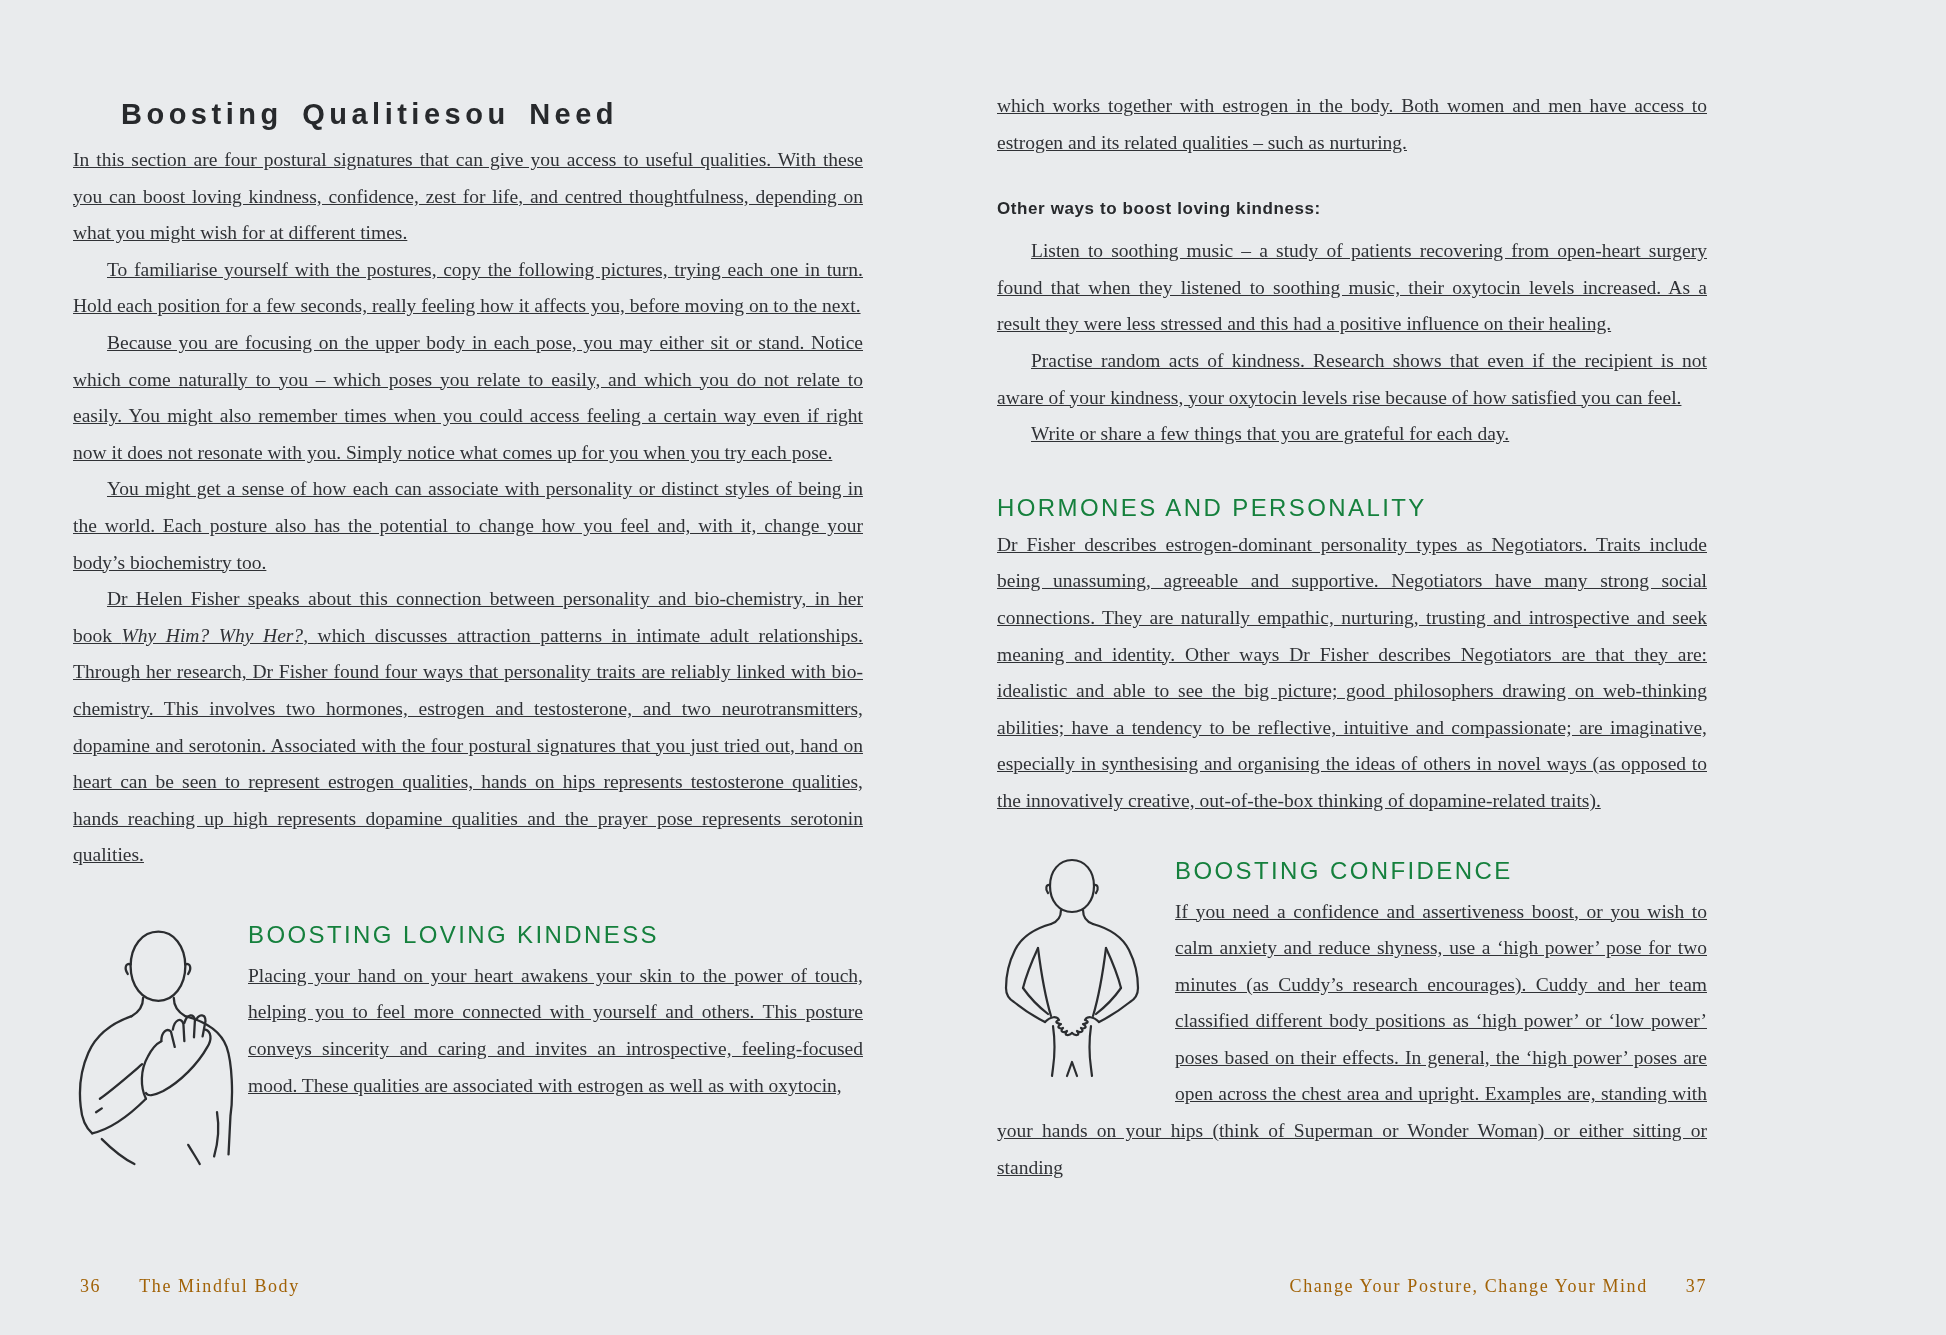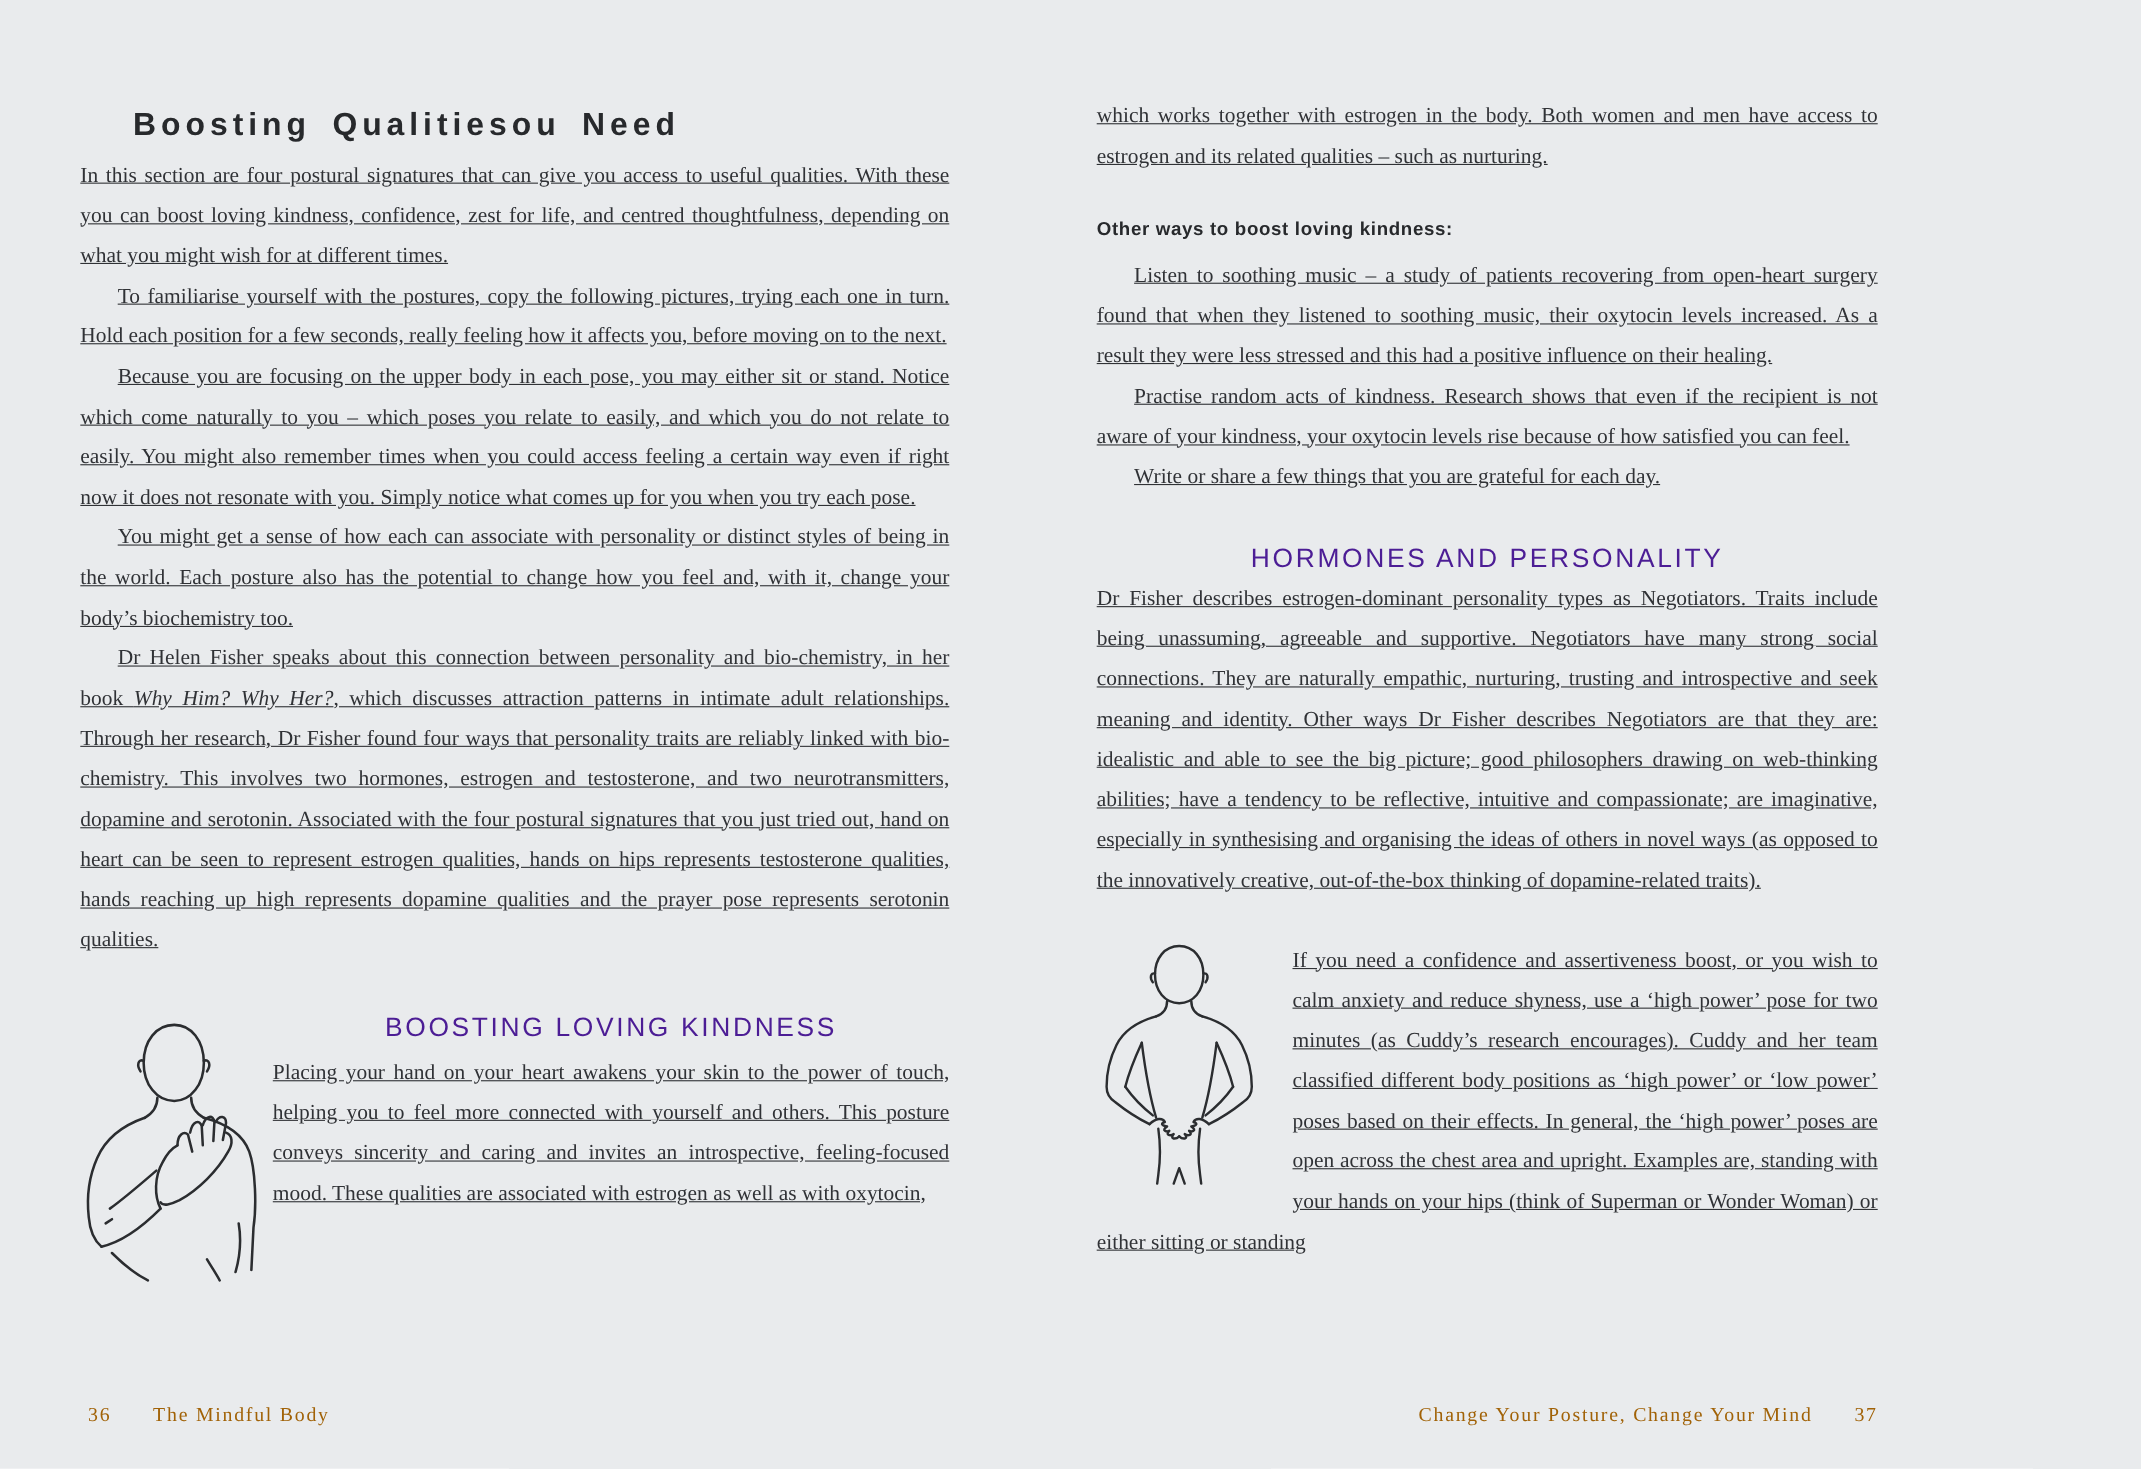--- a/index.html
+++ b/index.html
@@ -43,23 +43,22 @@
     letter-spacing:0.6px;
     color:#27292c;
     margin:30px 0 0 0;
   }
   .caps-heading{
     font-family:"Liberation Sans","DejaVu Sans",sans-serif;
     font-weight:400;
     font-size:24px;
     line-height:30px;
     letter-spacing:2.4px;
-    color:#4c1d95;
+    color:#15803d;
     margin:0;
-    text-align:center;
   }
 
   .lk-section{margin-top:46px;}
   .figure-wrap-left{
     float:left;
     width:175px;height:250px;
   }
   .conf-section{margin-top:36px;}
   .figure-wrap-right{
     float:left;
@@ -168,20 +167,21 @@
               <path d="M109 92 C115 105 121 120 124 132"></path>
               <path d="M124 132 C117 142 108 151 99 158"></path>
               <path d="M109 92 C106 116 102 140 96 160"></path>
               <path d="M102 166 C96 160 90 160 88 164 C94 166 88 168 86 168 C92 172 86 173 84 172 C88 176 83 177 80 175 C84 180 78 180 75 177"></path>
               <path d="M56 170 C58 184 58 198 56 212 L55 220"></path>
               <path d="M94 170 C92 184 92 198 94 212 L95 220"></path>
               <path d="M70 220 L75 206 L80 220"></path>
             </g>
           </svg>
         </div>
+        <h2 class="caps-heading conf-heading">BOOSTING CONFIDENCE</h2>
         <p class="body section-para">If you need a confidence and assertiveness boost, or you wish to calm anxiety and reduce shyness, use a ‘high power’ pose for two minutes (as Cuddy’s research encourages). Cuddy and her team classified different body positions as ‘high power’ or ‘low power’ poses based on their effects. In general, the ‘high power’ poses are open across the chest area and upright. Examples are, standing with your hands on your hips (think of Superman or Wonder Woman) or either sitting or standing</p>
       </div>
     </div>
   </div>
 
   <div class="footer footer-left">
     <span>36</span><span class="num-gap"></span><span>The Mindful Body</span>
   </div>
   <div class="footer footer-right">
     <span>Change Your Posture, Change Your Mind</span><span class="num-gap"></span><span>37</span>

